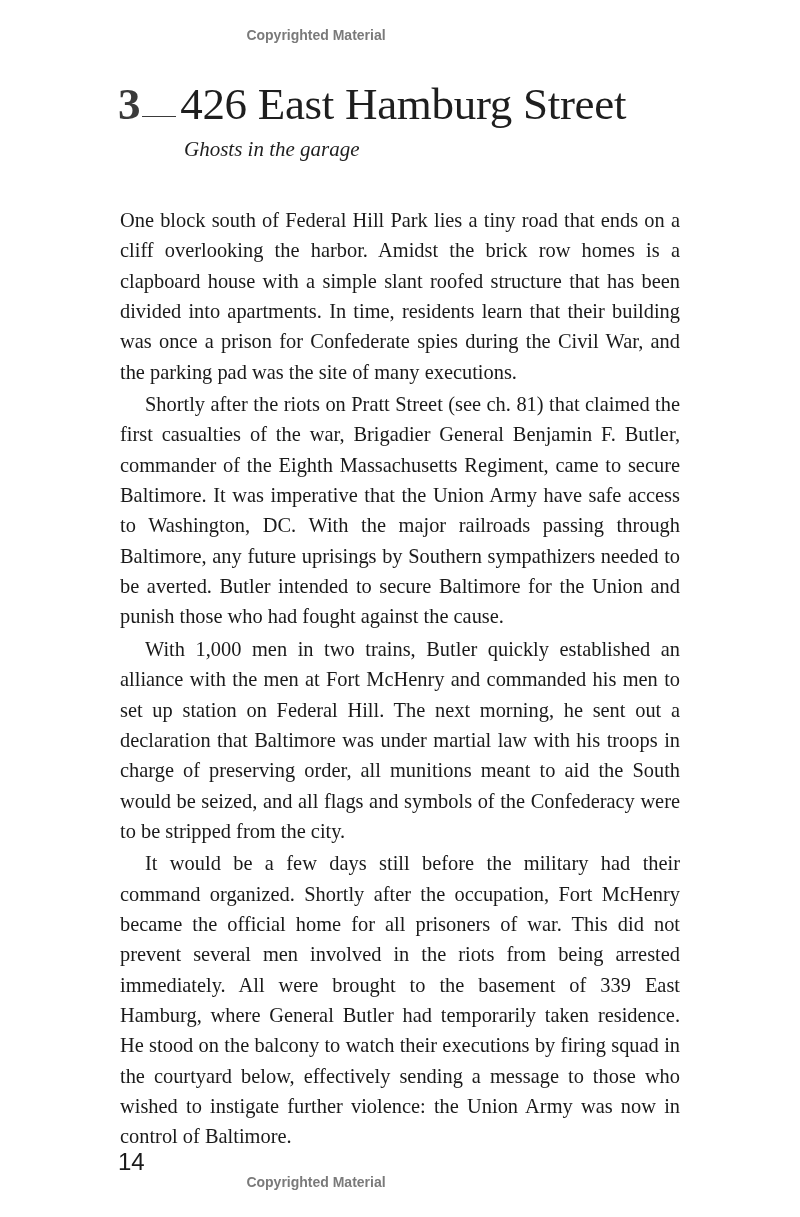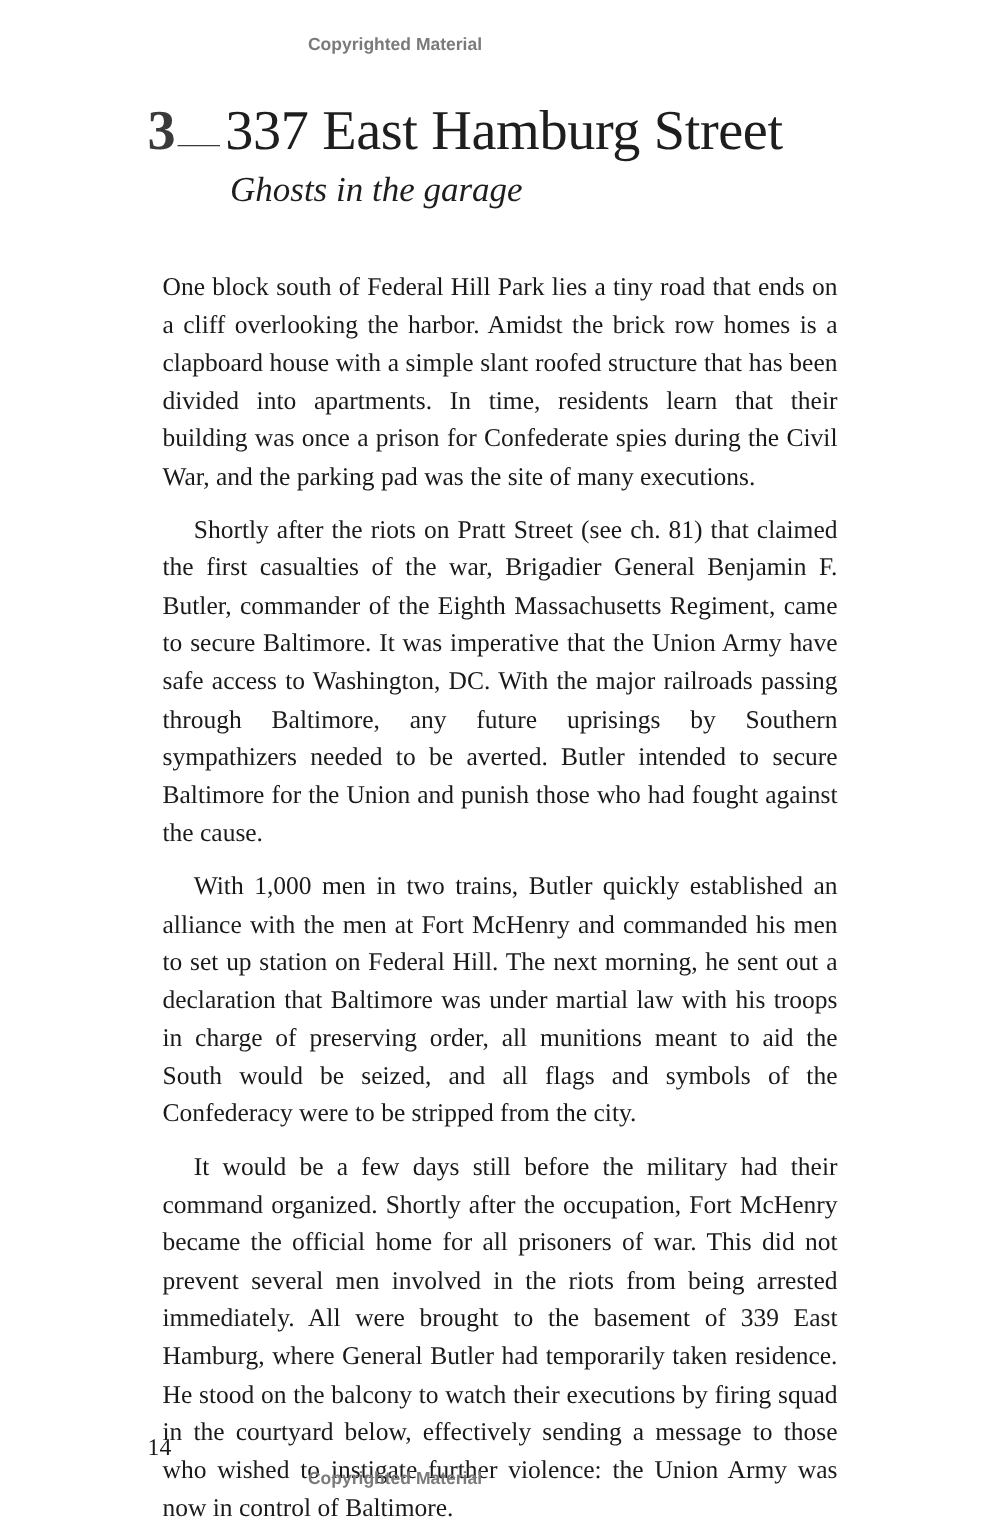--- a/index.html
+++ b/index.html
@@ -17,40 +17,40 @@
     font-size: 45px; color: #1e1e1e; white-space: nowrap; letter-spacing: -0.3px;
   }
   .chapter-num { color: #3a3a3a; font-weight: bold; }
   .chapter-sep {
     display: inline-block; width: 34px; border-bottom: 1.5px solid #3a3a3a;
     margin: 0 4px 0 2px; vertical-align: baseline; height: 0; position: relative; top: -2px;
   }
   .chapter-subtitle {
     position: absolute; left: 184px; top: 137px; margin: 0;
     font-family: "Liberation Serif", serif; font-style: italic;
-    font-size: 28px; color: #1e1e1e;
+    font-size: 21px; color: #1e1e1e;
   }
   .body-text {
     position: absolute; left: 118px; top: 203px; width: 564px;
     font-family: "Liberation Serif", serif; font-size: 20.4px; line-height: 30.35px;
     color: #1a1a1a; text-align: justify;
   }
-  .body-text p { margin: 12px; }
+  .body-text p { margin: 2px; }
   .body-text p.indent { text-indent: 25px; }
   .page-number {
     position: absolute; left: 118px; top: 1148px;
-    font-family: Liberation Serif, serif; font-size: 19px; color: #1a1a1a;
+    font-family: Liberation Sans, sans-serif; font-size: 24px; color: #1a1a1a;
   }
 </style>
 </head>
 <body>
 
 <div class="copyright top">Copyrighted Material</div>
 
-<h1 class="chapter-title"><span class="chapter-num">3</span><span class="chapter-sep"></span><span>337 East Hamburg Street</span></h1>
+<h1 class="chapter-title"><span class="chapter-num">3</span><span class="chapter-sep"></span><span>426 East Hamburg Street</span></h1>
 
 <div class="chapter-subtitle">Ghosts in the garage</div>
 
 <div class="body-text">
   <p>One block south of Federal Hill Park lies a tiny road that ends on a cliff overlooking the harbor. Amidst the brick row homes is a clapboard house with a simple slant roofed structure that has been divided into apartments. In time, residents learn that their building was once a prison for Confederate spies during the Civil War, and the parking pad was the site of many executions.</p>
   <p class="indent">Shortly after the riots on Pratt Street (see ch. 81) that claimed the first casualties of the war, Brigadier General Benjamin F. Butler, commander of the Eighth Massachusetts Regiment, came to secure Baltimore. It was imperative that the Union Army have safe access to Washington, DC. With the major railroads passing through Baltimore, any future uprisings by Southern sympathizers needed to be averted. Butler intended to secure Baltimore for the Union and punish those who had fought against the cause.</p>
   <p class="indent">With 1,000 men in two trains, Butler quickly established an alliance with the men at Fort McHenry and commanded his men to set up station on Federal Hill. The next morning, he sent out a declaration that Baltimore was under martial law with his troops in charge of preserving order, all munitions meant to aid the South would be seized, and all flags and symbols of the Confederacy were to be stripped from the city.</p>
   <p class="indent">It would be a few days still before the military had their command organized. Shortly after the occupation, Fort McHenry became the official home for all prisoners of war. This did not prevent several men involved in the riots from being arrested immediately. All were brought to the basement of 339 East Hamburg, where General Butler had temporarily taken residence. He stood on the balcony to watch their executions by firing squad in the courtyard below, effectively sending a message to those who wished to instigate further violence: the Union Army was now in control of Baltimore.</p>
 </div>
 

